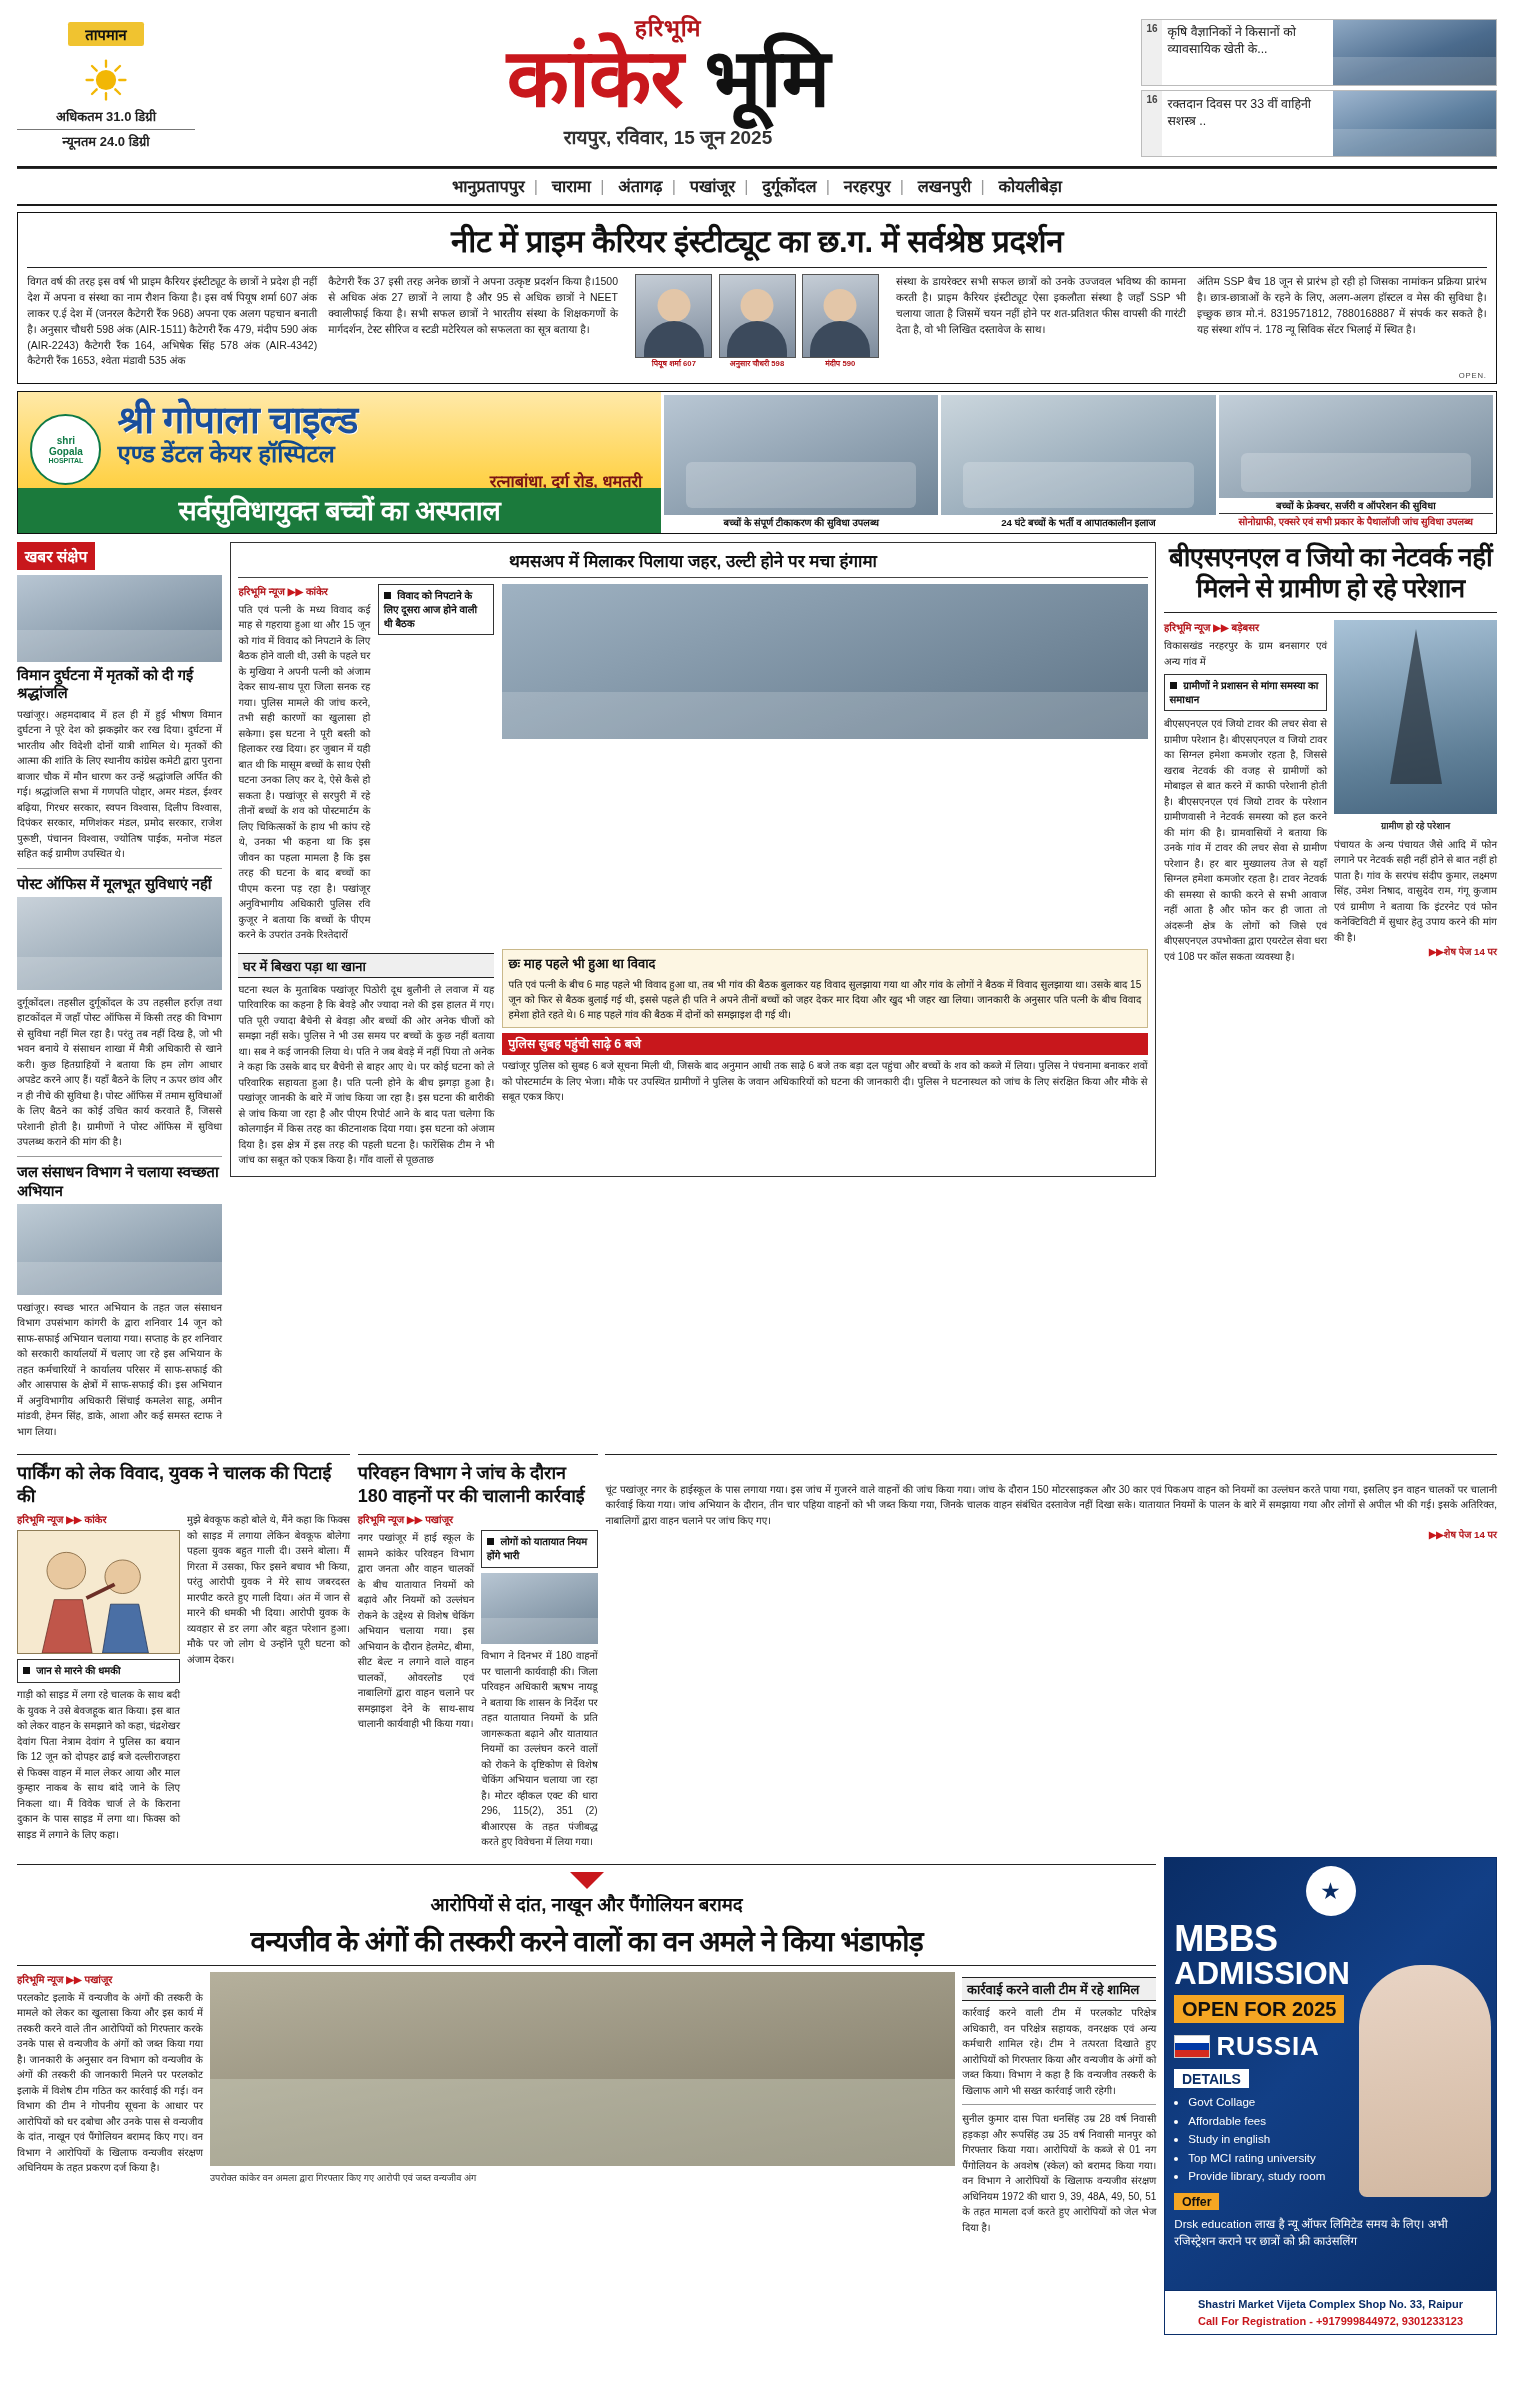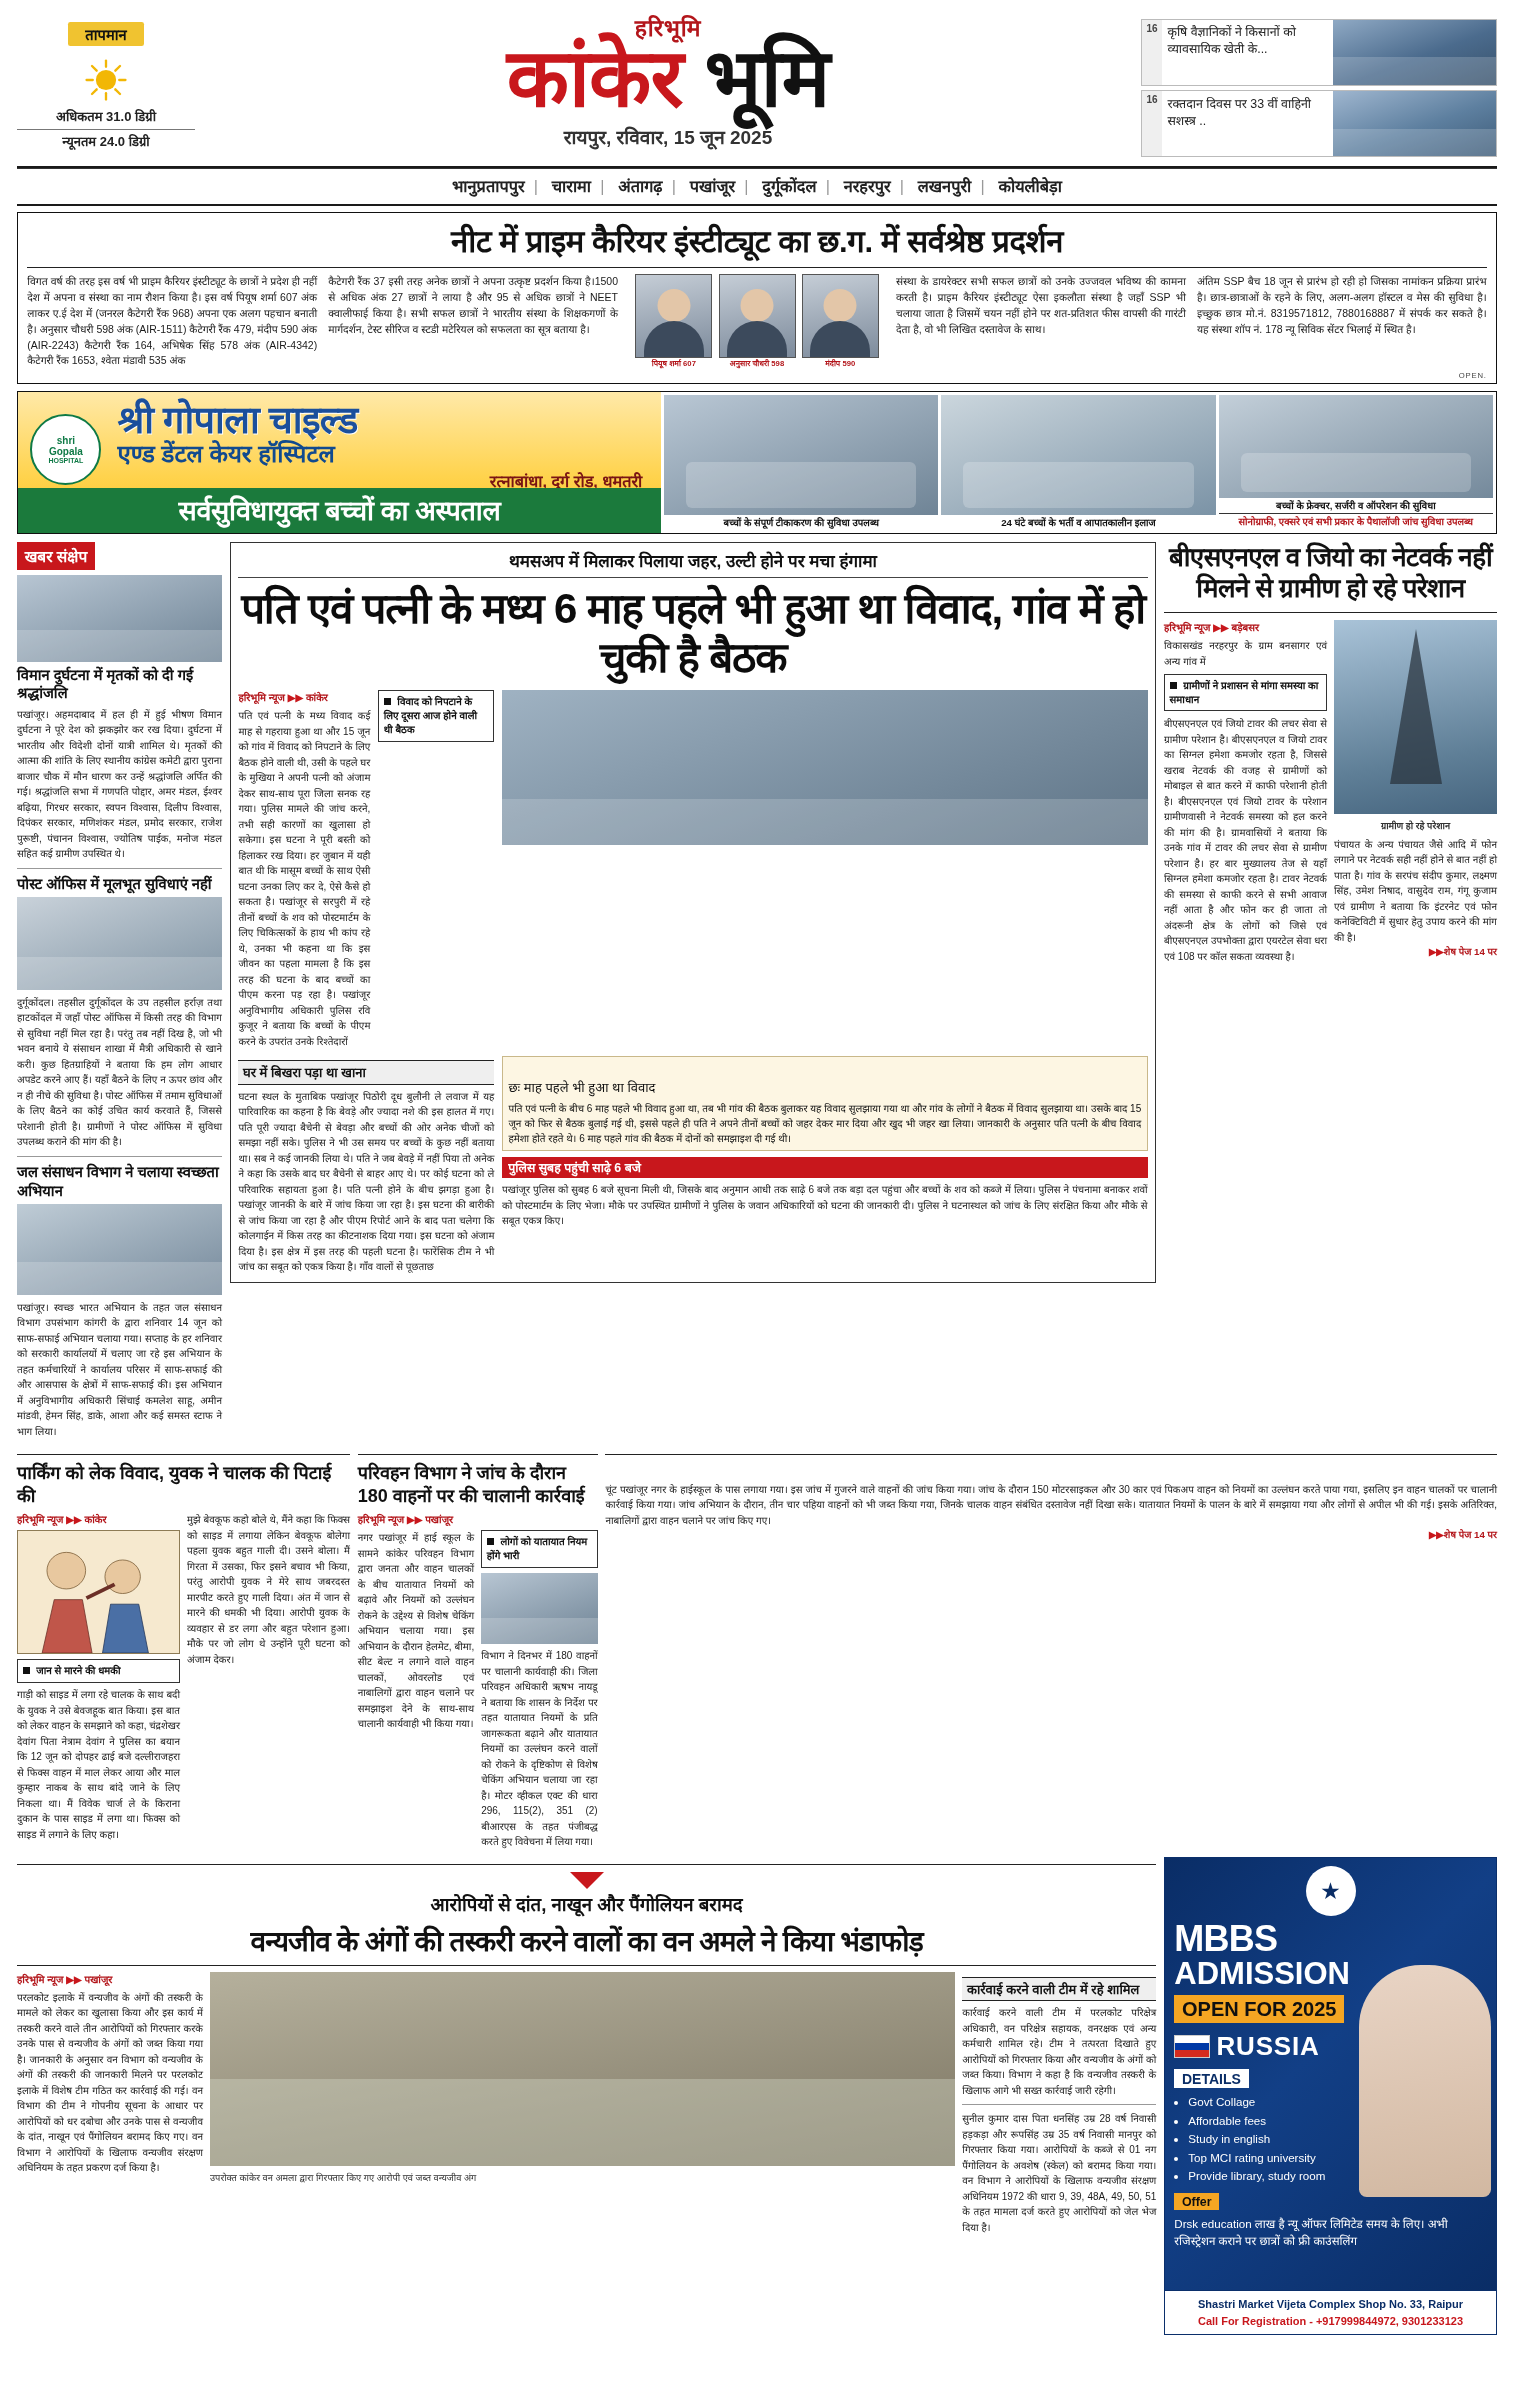--- a/index.html
+++ b/index.html
@@ -378,21 +378,21 @@
   }
   .tint-box {
     background: #fdf6e3;
     border: 0.8px solid #c9b88a;
     padding: 4.6px 5.4px;
     font-size: 10px;
     line-height: 1.5;
     text-align: justify;
   }
   .tint-head {
-    font-size: 13px; font-weight: normal; margin-bottom: 3.1px; color: #111; margin-top: 17px;
+    font-size: 13px; font-weight: bold; margin-bottom: 3.1px; color: #111;
   }
   .red-bar {
     background: #c8171c;
     color: #fff;
     font-size: 12.4px;
     font-weight: bold;
     padding: 2.3px 6.2px;
     margin: 5.4px 0 3.9px 0;
   }
 
@@ -644,21 +644,20 @@
       <div class="body-text">दुर्गूकोंदल। तहसील दुर्गूकोंदल के उप तहसील हर्राज़ तथा हाटकोंदल में जहाँ पोस्ट ऑफिस में किसी तरह की विभाग से सुविधा नहीं मिल रहा है। परंतु तब नहीं दिख है, जो भी भवन बनाये ये संसाधन शाखा में मैत्री अधिकारी से खाने करी। कुछ हितग्राहियों ने बताया कि हम लोग आधार अपडेट करने आए हैं। यहाँ बैठने के लिए न ऊपर छांव और न ही नीचे की सुविधा है। पोस्ट ऑफिस में तमाम सुविधाओं के लिए बैठने का कोई उचित कार्य करवाते हैं, जिससे परेशानी होती है। ग्रामीणों ने पोस्ट ऑफिस में सुविधा उपलब्ध कराने की मांग की है।</div>
       <div class="hr"></div>
       <div class="brief-title">जल संसाधन विभाग ने चलाया स्वच्छता अभियान</div>
       <div class="thumb t3"></div>
       <div class="body-text">पखांजूर। स्वच्छ भारत अभियान के तहत जल संसाधन विभाग उपसंभाग कांगरी के द्वारा शनिवार 14 जून को साफ-सफाई अभियान चलाया गया। सप्ताह के हर शनिवार को सरकारी कार्यालयों में चलाए जा रहे इस अभियान के तहत कर्मचारियों ने कार्यालय परिसर में साफ-सफाई की और आसपास के क्षेत्रों में साफ-सफाई की। इस अभियान में अनुविभागीय अधिकारी सिंचाई कमलेश साहू, अमीन मांडवी, हेमन सिंह, डाके, आशा और कई समस्त स्टाफ ने भाग लिया।</div>
     </div>
 
     <div class="col-mid">
       <div class="mid-box">
         <div class="kicker">थमसअप में मिलाकर पिलाया जहर, उल्टी होने पर मचा हंगामा</div>
-        <div class="headline-xl">पति एवं पत्नी के मध्य 6 माह पहले भी हुआ था विवाद, गांव में हो चुकी है बैठक</div>
 
         <div class="mid-cols">
           <div class="mid-c1">
             <div class="byline">
               <span>हरिभूमि न्यूज</span>
               <span class="chev">▶▶</span>
               <span>कांकेर</span>
             </div>
             <div class="body-text">पति एवं पत्नी के मध्य विवाद कई माह से गहराया हुआ था और 15 जून को गांव में विवाद को निपटाने के लिए बैठक होने वाली थी, उसी के पहले घर के मुखिया ने अपनी पत्नी को अंजाम देकर साथ-साथ पूरा जिला सनक रह गया। पुलिस मामले की जांच करने, तभी सही कारणों का खुलासा हो सकेगा। इस घटना ने पूरी बस्ती को हिलाकर रख दिया। हर जुबान में यही बात थी कि मासूम बच्चों के साथ ऐसी घटना उनका लिए कर दे, ऐसे कैसे हो सकता है।
 

